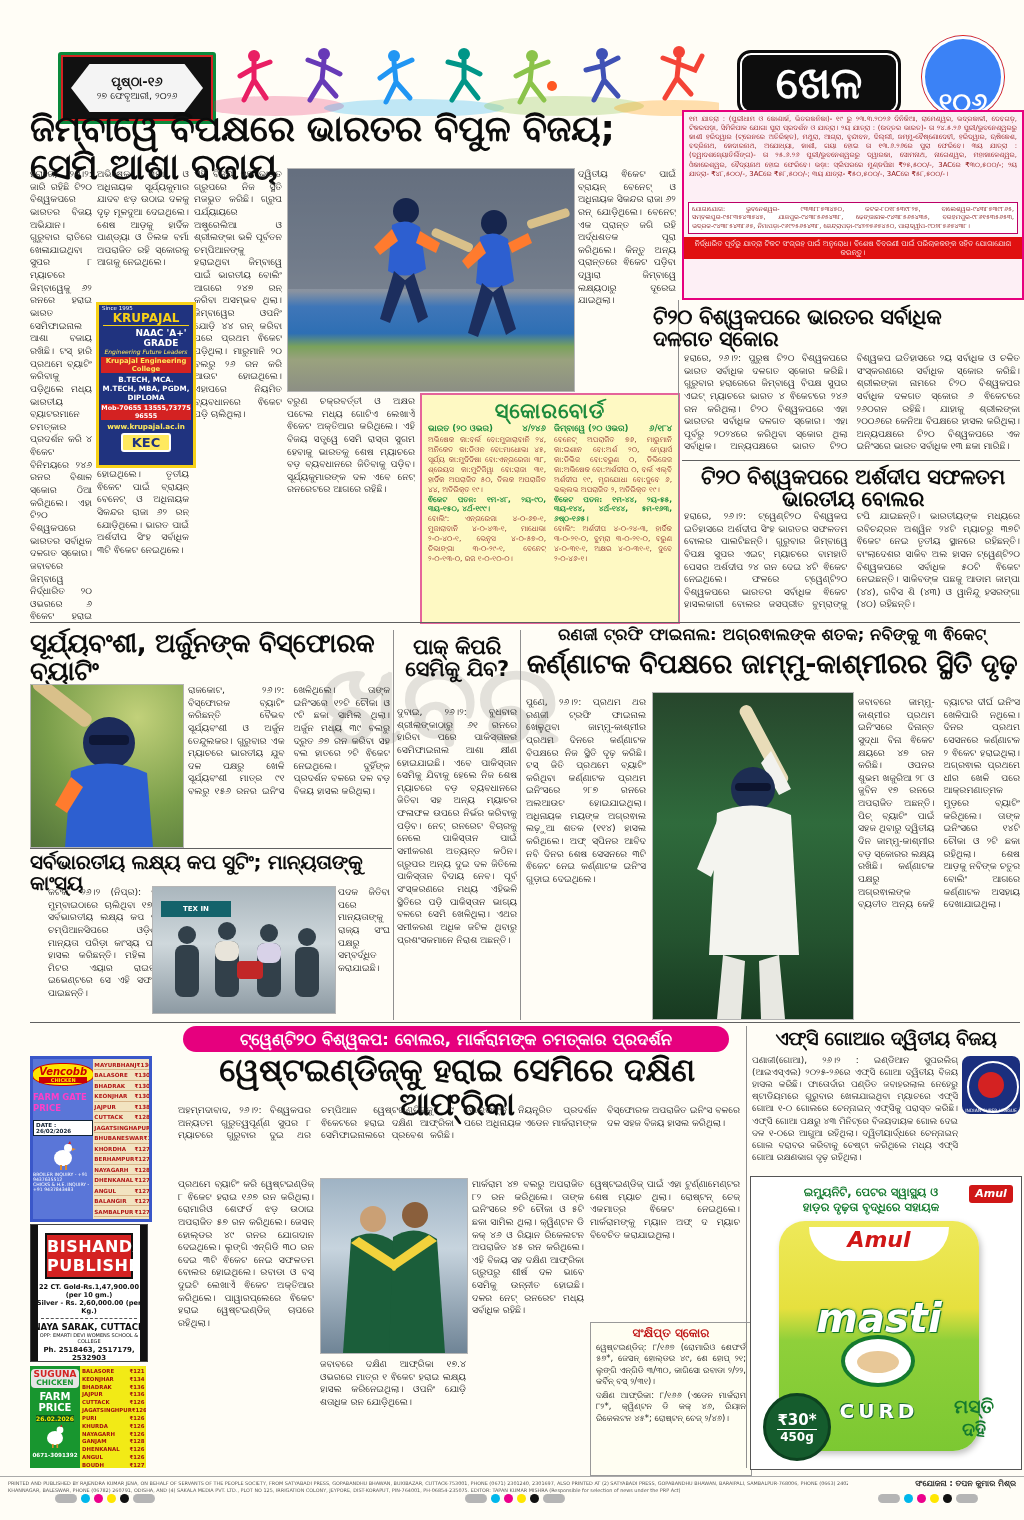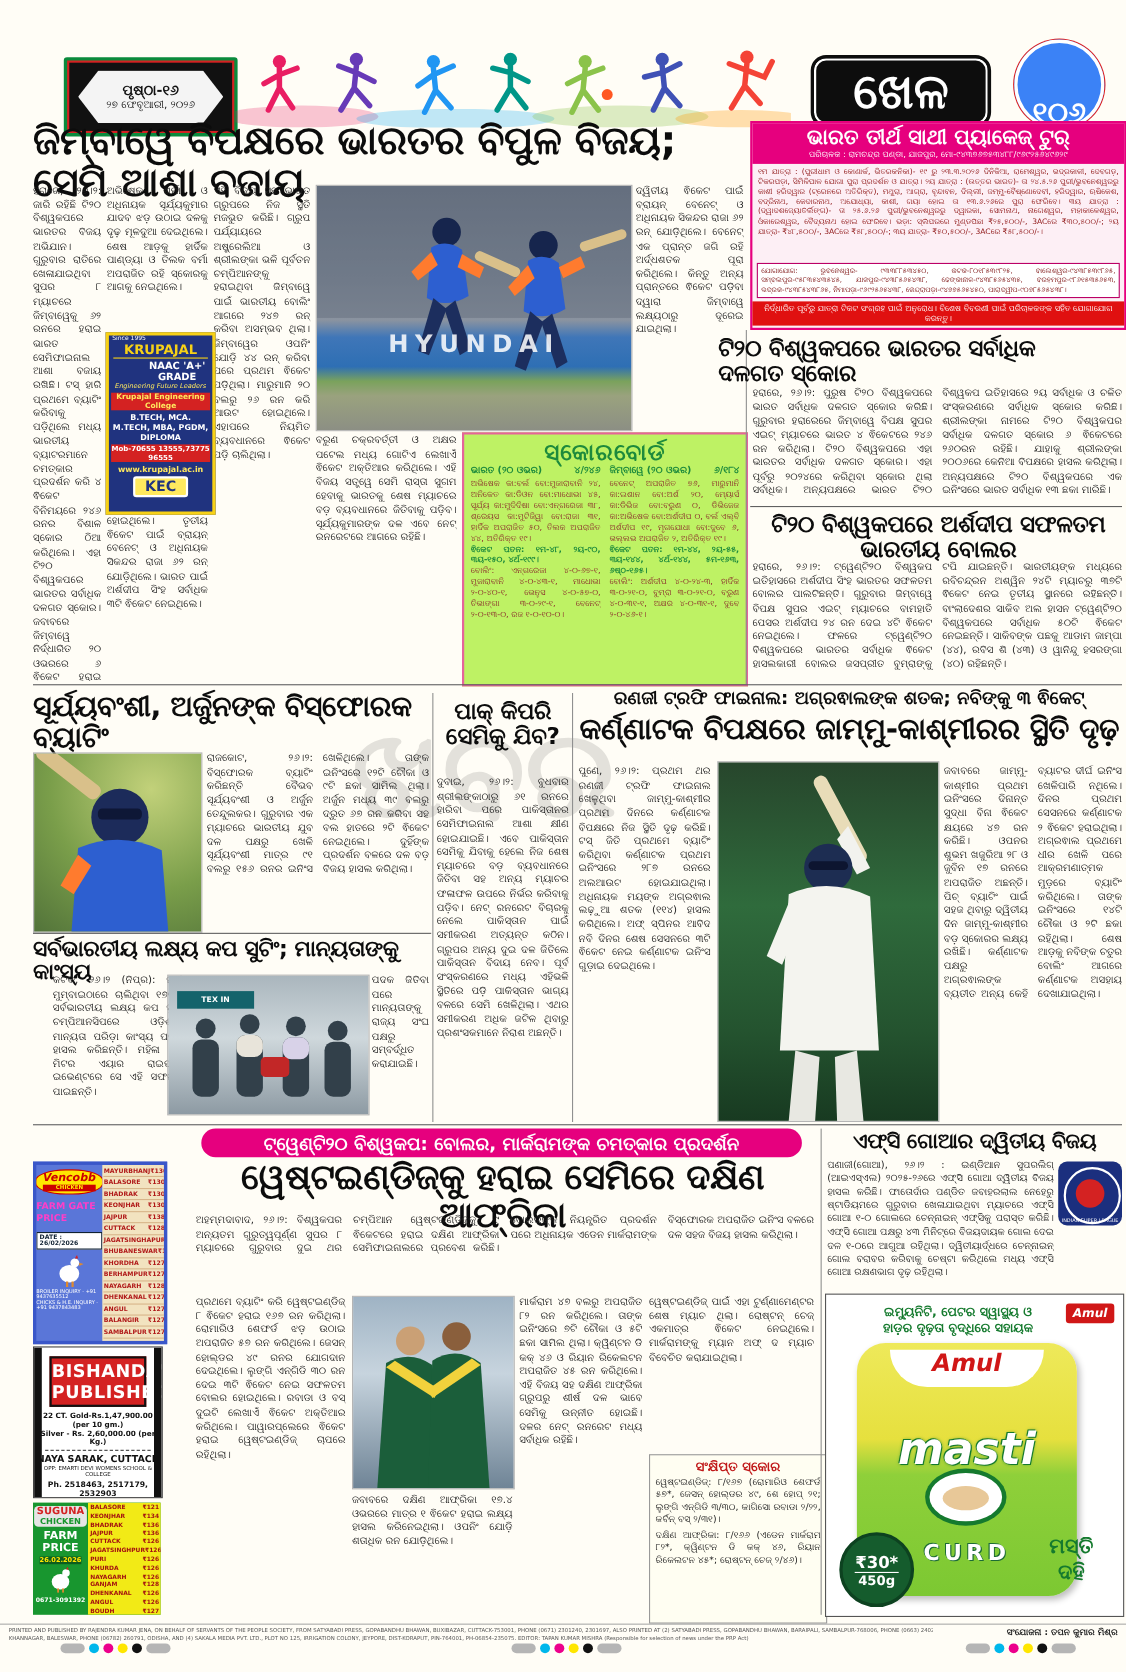--- a/index.html
+++ b/index.html
@@ -23,21 +23,21 @@
   .badge106{background:#3b82f6;border-radius:50%;color:#fff;display:flex;align-items:flex-end;justify-content:center;
             font-weight:bold;box-shadow:0 0 0 3px #fff inset,0 0 0 1px #e02020;}
   
   .tour{border:2px solid #e6007e;background:#fdeff5;}
   .tour-head{background:#e6007e;color:#fff;text-align:center;}
   .tour-body{color:#8c1010;font-size:6.9px;line-height:1.32;text-align:justify;padding:3px 5px;overflow:hidden;}
   .tour-phones{background:#fff;border:1px solid #b06;color:#7a0c0c;font-size:6.4px;line-height:1.3;
                margin:0 4px;padding:2px 3px;text-align:justify;overflow:hidden;}
   .tour-foot{background:#e01010;color:#fff;font-size:7.4px;text-align:center;margin-top:3px;padding:2px 0;}
   
-  .sb{border:2px solid #e5649a;background:#bef264;padding:4px 6px;}
+  .sb{border:2px solid #e5649a;background:#fef9c3;padding:4px 6px;}
   .sb-title{color:#1d8a3c;font-weight:bold;font-size:21px;text-align:center;letter-spacing:1px;}
   .sb-cols{display:flex;gap:8px;}
   .sb-col{flex:1;font-size:7.4px;line-height:1.35;color:#8a2b2b;text-align:justify;overflow:hidden;}
   .sb-team{color:#1d8a3c;font-weight:bold;font-size:8.6px;display:flex;justify-content:space-between;}
   .sb-label{color:#1d8a3c;font-weight:bold;}
   
   .pill{background:#e6007e;color:#fff;font-weight:bold;text-align:center;border-radius:14px;
         display:flex;align-items:center;justify-content:center;}
   
   .krupajal{background:#20337f;border:3px solid #f7d117;color:#fff;text-align:center;overflow:hidden;}
@@ -128,24 +128,20 @@
     <span>ଖେଳ</span>
   </div>
 
   <div class="abs badge106" style="left:922px;top:36px;width:82px;height:82px;font-size:26px;">
     <span>୧୦୬</span>
   </div>
 
   <div class="abs hl" style="left:30px;top:110px;width:648px;height:54px;font-size:36px;">ଜିମ୍ବାୱେ ବିପକ୍ଷରେ ଭାରତର ବିପୁଳ ବିଜୟ; ସେମି ଆଶା ବଜାୟ</div>
 
   <div class="abs tour" style="left:682px;top:110px;width:338px;height:186px;">
-    <div class="tour-head">
-      <div style="font-size:19px;font-weight:bold;padding-top:2px;">ଭାରତ ତୀର୍ଥ ସାଥୀ ପ୍ୟାକେଜ୍ ଟୁର୍</div>
-      <div style="font-size:7.6px;padding-bottom:3px;">ପରିଚାଳକ : ରାମଚନ୍ଦ୍ର ପଣ୍ଡା, ଯାଜପୁର, ମୋ-୯୪୩୭୬୭୫୩୪୮୮/୯୬୯୨୫୬୪୯୬୨୯</div>
-    </div>
     <div class="tour-body" style="height:84px;">୧ମ ଯାତ୍ରା : (ପୁରୀଧାମ ଓ କୋଣାର୍କ, ଭିତରକନିକା)- ୧୯ ରୁ ୨୩.୩.୨୦୨୬ ଦିନିକିଆ, ରାମେଶ୍ୱର, ଭଦ୍ରକାଳୀ, ଦେବଗଡ଼, ଟିକରପଡ଼ା, ସିମିଳିପାଳ ଯୋଗା ପୁରା ପ୍ରଦର୍ଶନ ଓ ଯାତ୍ରା। ୨ୟ ଯାତ୍ରା : (ଉତ୍ତର ଭାରତ)- ତା ୨୪.୫.୨୬ ପୁରୀ/ଭୁବନେଶ୍ୱରରୁ କାଶୀ ହରିଦ୍ୱାର (ଟ୍ରେନରେ ଅତିରିକ୍ତ), ମଥୁରା, ଆଗ୍ରା, ବୃନ୍ଦାବନ, ଦିଲ୍ଲୀ, ଜମ୍ମୁ-ବୈଷ୍ଣୋଦେବୀ, ହରିଦ୍ୱାର, ଋଷିକେଶ, ବଦ୍ରିନାଥ, କେଦାରନାଥ, ଅଯୋଧ୍ୟା, କାଶୀ, ଗୟା ହୋଇ ତା ୧୩.୬.୨୬ରେ ପୁରା ଫେରିବେ। ୩ୟ ଯାତ୍ରା : (ଦ୍ୱାଦଶଜ୍ୟୋତିର୍ଲିଙ୍ଗ)- ତା ୨୫.୬.୨୬ ପୁରୀ/ଭୁବନେଶ୍ୱରରୁ ଦ୍ୱାରକା, ସୋମନାଥ, ନାଗେଶ୍ୱର, ମହାକାଳେଶ୍ୱର, ଓଁକାରେଶ୍ୱର, ବୈଦ୍ୟନାଥ ହୋଇ ଫେରିବେ। ଭଡ଼ା: ସ୍ଲିପରରେ ମୁଣ୍ଡପିଛା ₹୨୫,୫୦୦/-, 3ACରେ ₹୩୦,୫୦୦/-; ୨ୟ ଯାତ୍ରା- ₹୪୮,୫୦୦/-, 3ACରେ ₹୫୮,୫୦୦/-; ୩ୟ ଯାତ୍ରା- ₹୫୦,୫୦୦/-, 3ACରେ ₹୫୮,୫୦୦/-।</div>
     <div class="tour-phones" style="height:26px;">ଯୋଗାଯୋଗ: ଭୁବନେଶ୍ୱର- ୯୩୩୮୮୫୩୪୫୦, କଟକ-୮୦୧୮୫୩୯୮୨୫, ବାଲେଶ୍ୱର-୯୪୩୮୫୩୯୮୬୫, ସମ୍ବଲପୁର-୯୫୮୩୫୪୩୫୪୫, ଯାଜପୁର-୯୪୩୮୫୬୫୪୩୮, ଢେଙ୍କାନାଳ-୯୪୩୮୫୬୫୪୩୫, ବରହମପୁର-୯୮୬୧୫୩୫୬୫୩, ଭଦ୍ରକ-୯୪୩୮୫୪୩୮୬୫, ନିମାପଡ଼ା-୯୬୯୨୫୬୫୪୩୮, କେନ୍ଦ୍ରାପଡ଼ା-୯୪୭୭୫୬୫୪୫୦, ପାରାଦ୍ୱୀପ-୯୦୭୮୫୬୫୪୩୮।</div>
     <div class="tour-foot">ନିର୍ଦ୍ଧାରିତ ପୂର୍ବରୁ ଯାତ୍ରା ଟିକଟ ସଂଗ୍ରହ ପାଇଁ ଅନୁରୋଧ। ବିଶେଷ ବିବରଣୀ ପାଇଁ ପରିଚାଳକଙ୍କ ସହିତ ଯୋଗାଯୋଗ କରନ୍ତୁ।</div>
   </div>
 
   <div class="abs bt" style="left:30px;top:168px;width:62px;height:452px;">ହରାରେ, ୨୬।୨: ଜାରି ରହିଛି ଟି୨୦ ବିଶ୍ୱକପରେ ଭାରତର ବିଜୟ ଅଭିଯାନ। ଗୁରୁବାର ରାତିରେ ଖେଳାଯାଇଥିବା ସୁପର ୮ ମ୍ୟାଚରେ ଜିମ୍ବାୱେକୁ ୬୨ ରନରେ ହରାଇ ଭାରତ ସେମିଫାଇନାଲ ଆଶା ବଜାୟ ରଖିଛି। ଟସ୍ ହାରି ପ୍ରଥମେ ବ୍ୟାଟିଂ କରିବାକୁ ପଡ଼ିଥିଲେ ମଧ୍ୟ ଭାରତୀୟ ବ୍ୟାଟରମାନେ ଚମତ୍କାର ପ୍ରଦର୍ଶନ କରି ୪ ଵିକେଟ ବିନିମୟରେ ୨୪୬ ରନର ବିଶାଳ ସ୍କୋର ଠିଆ କରିଥିଲେ। ଏହା ଟି୨୦ ବିଶ୍ୱକପରେ ଭାରତର ସର୍ବାଧିକ ଦଳଗତ ସ୍କୋର। ଜବାବରେ ଜିମ୍ବାୱେ ନିର୍ଦ୍ଧାରିତ ୨୦ ଓଭରରେ ୬ ଵିକେଟ ହରାଇ ୧୮୪ ରନରେ ଅଟକି ଯାଇଥିଲା।</div>
   <div class="abs bt" style="left:97px;top:168px;width:92px;height:130px;">ଅଭିଷେକ ଶର୍ମା ଓ ଅଧିନାୟକ ସୂର୍ଯ୍ୟକୁମାର ଯାଦବ ଝଡ଼ ଉଠାଇ ଦଳକୁ ଦୃଢ଼ ମୂଳଦୁଆ ଦେଇଥିଲେ। ଶେଷ ଆଡ଼କୁ ହାର୍ଦିକ ପାଣ୍ଡ୍ୟା ଓ ତିଲକ ବର୍ମା ଅପରାଜିତ ରହି ସ୍କୋରକୁ ଆଗକୁ ନେଇଥିଲେ।</div>
   <div class="abs bt" style="left:97px;top:468px;width:92px;height:152px;">ହୋଇଥିଲେ। ତୃତୀୟ ଵିକେଟ ପାଇଁ ବ୍ରାୟନ୍ ବେନେଟ୍ ଓ ଅଧିନାୟକ ସିକନ୍ଦର ରାଜା ୬୨ ରନ୍ ଯୋଡ଼ିଥିଲେ। ଭାରତ ପାଇଁ ଅର୍ଶଦୀପ ସିଂହ ସର୍ବାଧିକ ୩ଟି ଵିକେଟ ନେଇଥିଲେ।</div>
   <div class="abs bt" style="left:194px;top:168px;width:88px;height:452px;">ଏହି ବିଜୟ ସହ ଭାରତ ଗ୍ରୁପରେ ନିଜ ସ୍ଥିତି ମଜଭୁତ କରିଛି। ଗ୍ରୁପ ପର୍ଯ୍ୟାୟରେ ଅଷ୍ଟ୍ରେଲିଆ ଓ ଶ୍ରୀଲଙ୍କା ଭଳି ପୂର୍ବତନ ଚମ୍ପିଆନଙ୍କୁ ହରାଇଥିବା ଜିମ୍ବାୱେ ପାଇଁ ଭାରତୀୟ ବୋଲିଂ ଆଗରେ ୨୪୭ ରନ୍ କରିବା ଅସମ୍ଭବ ଥିଲା। ଜିମ୍ବାୱେର ଓପନିଂ ଯୋଡ଼ି ୪୪ ରନ୍ କରିବା ପରେ ପ୍ରଥମ ଵିକେଟ ପଡ଼ିଥିଲା। ମାରୁମାନି ୨୦ ବଲରୁ ୨୬ ରନ କରି ଆଉଟ ହୋଇଥିଲେ। ଏହାପରେ ନିୟମିତ ବ୍ୟବଧାନରେ ଵିକେଟ ପଡ଼ି ଚାଲିଥିଲା।</div>
   <div class="abs bt" style="left:578px;top:168px;width:98px;height:222px;">ଦ୍ୱିତୀୟ ଵିକେଟ ପାଇଁ ବ୍ରାୟନ୍ ବେନେଟ୍ ଓ ଅଧିନାୟକ ସିକନ୍ଦର ରାଜା ୬୨ ରନ୍ ଯୋଡ଼ିଥିଲେ। ବେନେଟ୍ ଏକ ପ୍ରାନ୍ତ ଜଗି ରହି ଅର୍ଦ୍ଧଶତକ ପୂରା କରିଥିଲେ। କିନ୍ତୁ ଅନ୍ୟ ପ୍ରାନ୍ତରେ ଵିକେଟ ପଡ଼ିବା ଦ୍ୱାରା ଜିମ୍ବାୱେ ଲକ୍ଷ୍ୟଠାରୁ ଦୂରେଇ ଯାଇଥିଲା।</div>
@@ -167,21 +163,20 @@
       <g>
         <circle cx="206" cy="54" r="13" fill="#16254d"></circle>
         <path d="M192 68 Q206 60 220 70 L226 112 Q206 124 188 114 Z" fill="#2d5fd0"></path>
         <path d="M192 72 L174 92 L180 100 L198 84 Z" fill="#ff7b2e"></path>
         <path d="M220 74 L240 64 L244 74 L224 84 Z" fill="#ff7b2e"></path>
         <path d="M194 114 L180 164 L190 168 L206 124 Z" fill="#1c2e5e"></path>
         <path d="M214 116 L228 160 L218 166 L204 124 Z" fill="#1c2e5e"></path>
         <rect x="238" y="52" width="44" height="9" rx="4" transform="rotate(-18 238 52)" fill="#d9c08a"></rect>
       </g>
     </svg>
-    <div class="abs" style="left:0;top:132px;width:286px;height:26px;color:rgba(255,255,255,.85);font-size:22px;font-weight:bold;letter-spacing:6px;text-align:center;">HYUNDAI</div>
   </div>
 
   <div class="abs krupajal" style="left:96px;top:302px;width:94px;height:160px;">
     <div style="font-size:5.5px;text-align:left;padding-left:3px;">Since 1995</div>
     <div style="color:#f7d117;font-weight:bold;font-size:12px;border-bottom:1px solid #f7d117;margin:0 4px;">KRUPAJAL</div>
     <div style="font-size:9px;font-weight:bold;margin-top:2px;padding-left:30px;">NAAC 'A+' GRADE</div>
     <div style="font-size:6px;font-style:italic;color:#ffe95e;">Engineering Future Leaders</div>
     <div class="kr-red" style="font-size:6.8px;margin:2px 2px;">Krupajal Engineering College</div>
     <div style="font-size:7.2px;font-weight:bold;line-height:1.25;padding:0 2px;">B.TECH, MCA. M.TECH, MBA, PGDM, DIPLOMA</div>
     <div class="kr-red" style="font-size:6.4px;color:#fff;margin:2px 2px;">Mob-70655 13555,73775 96555</div>

